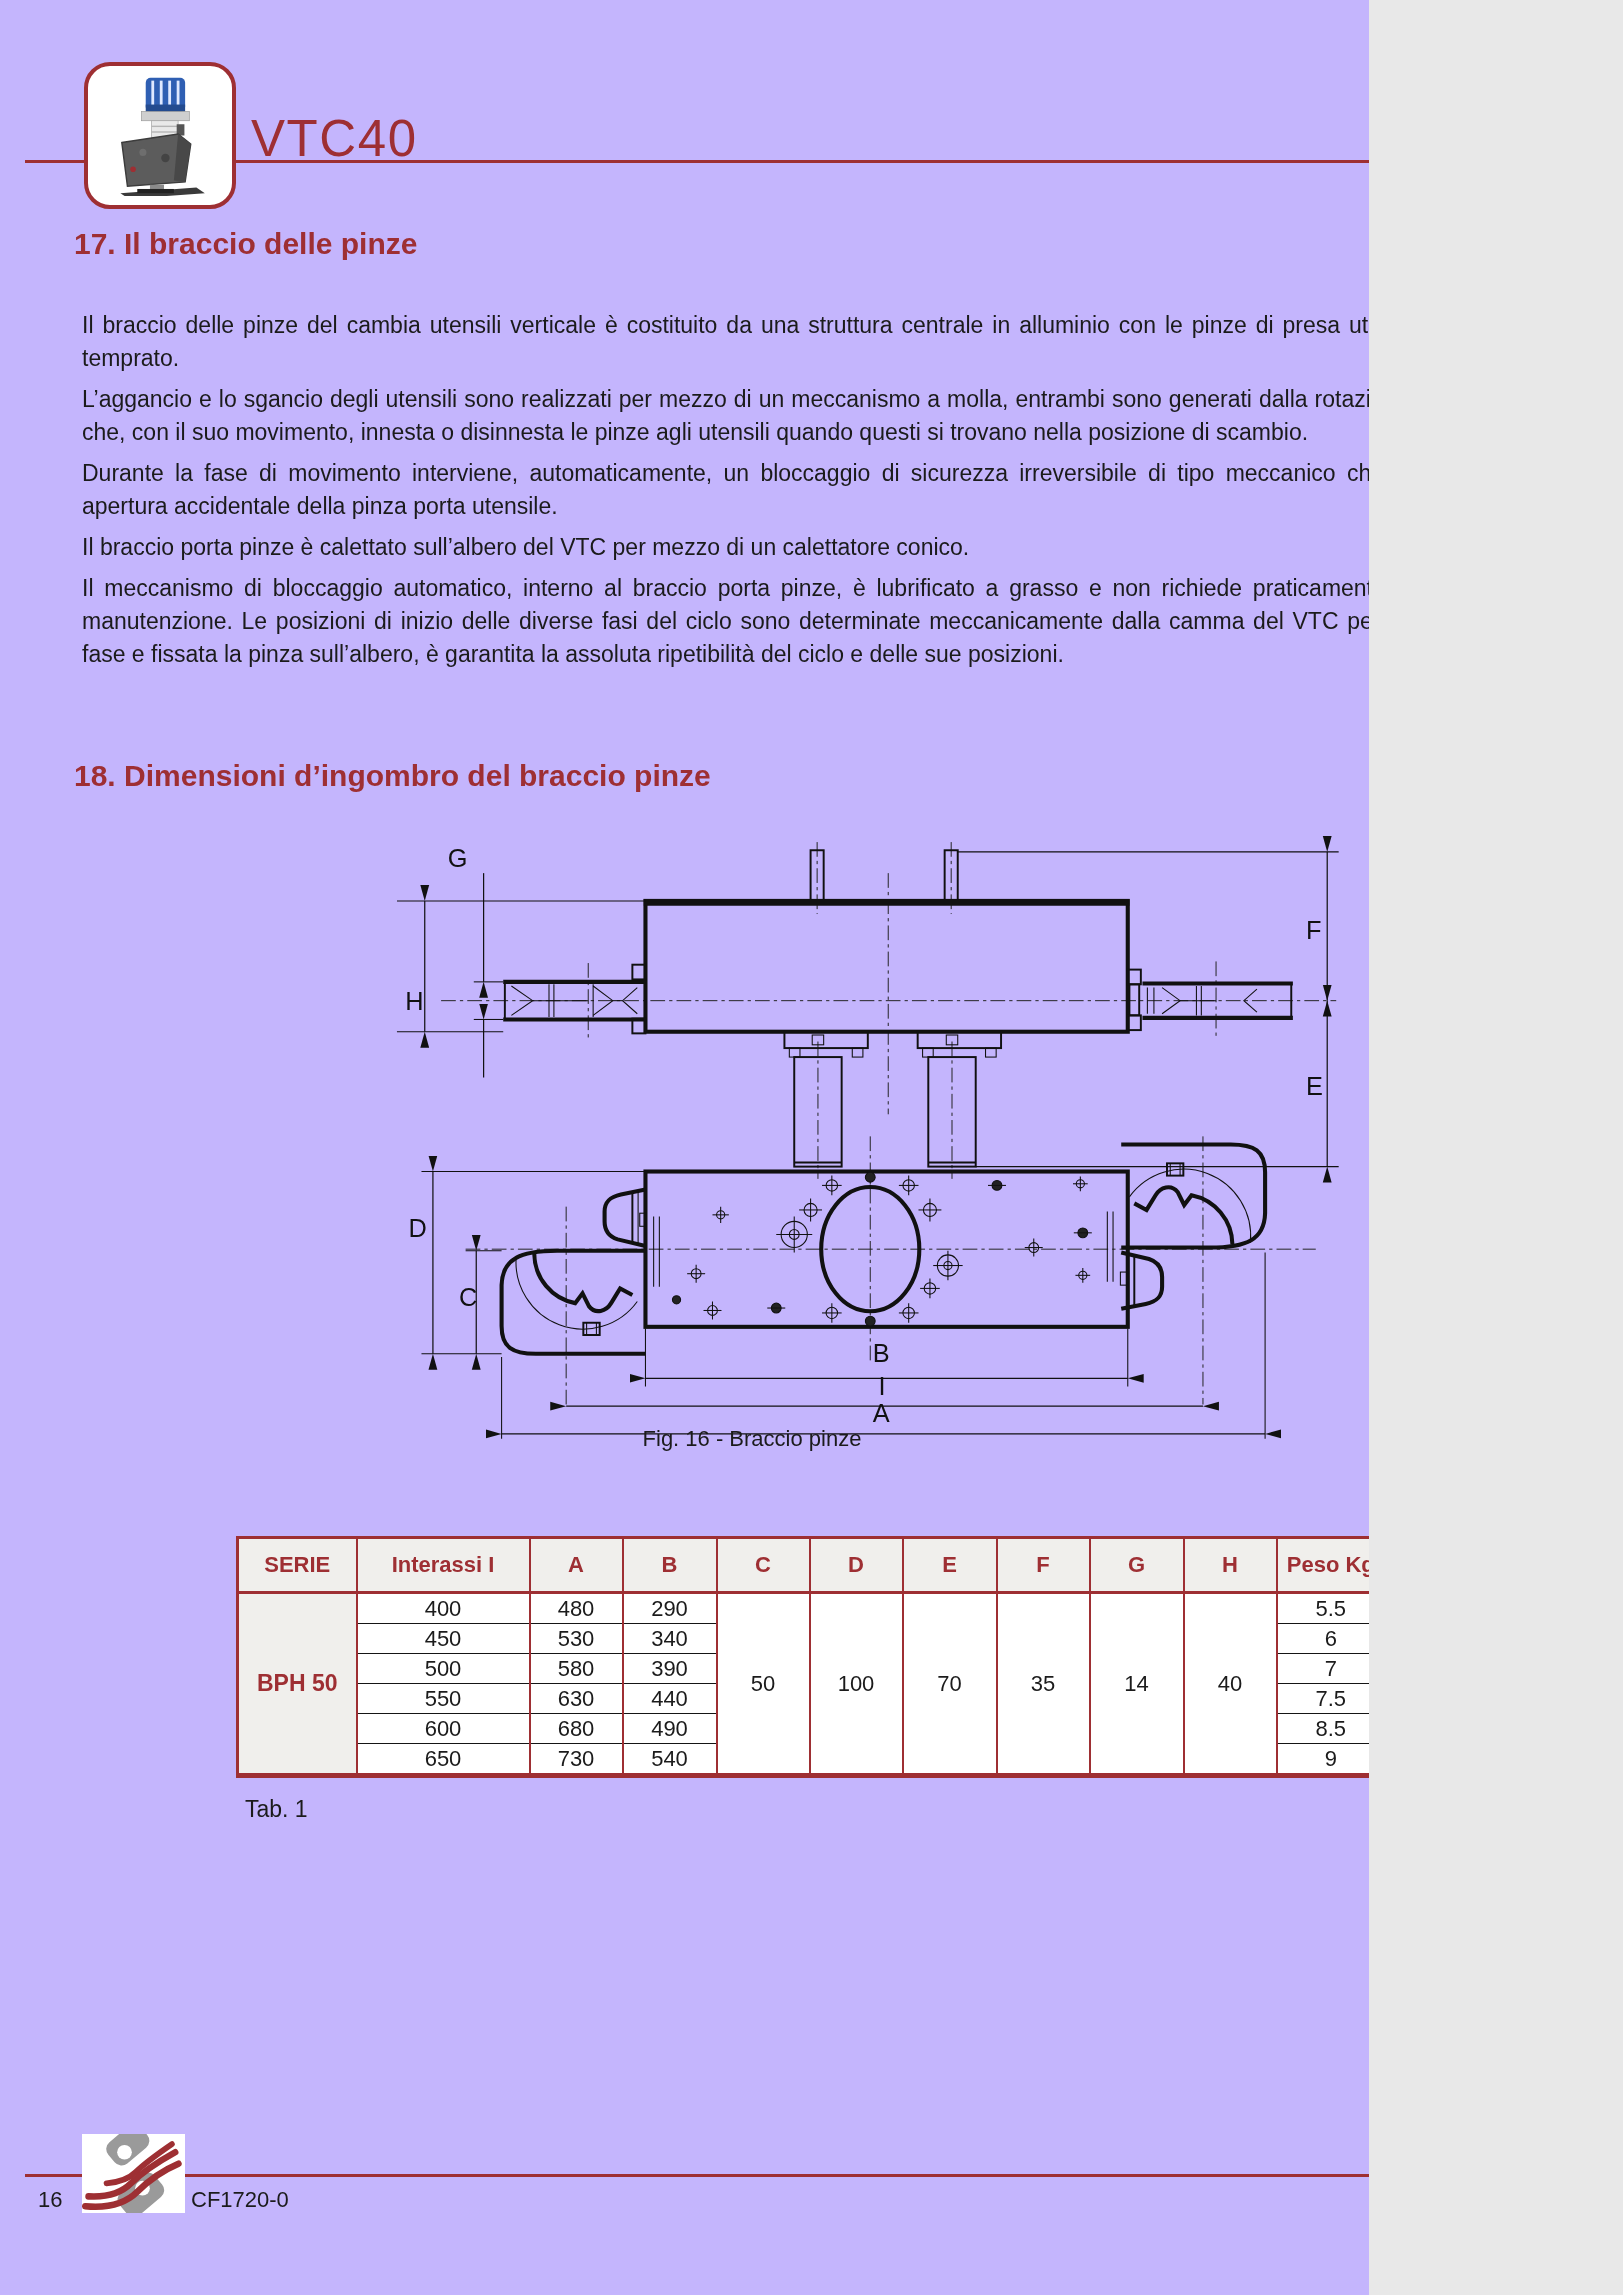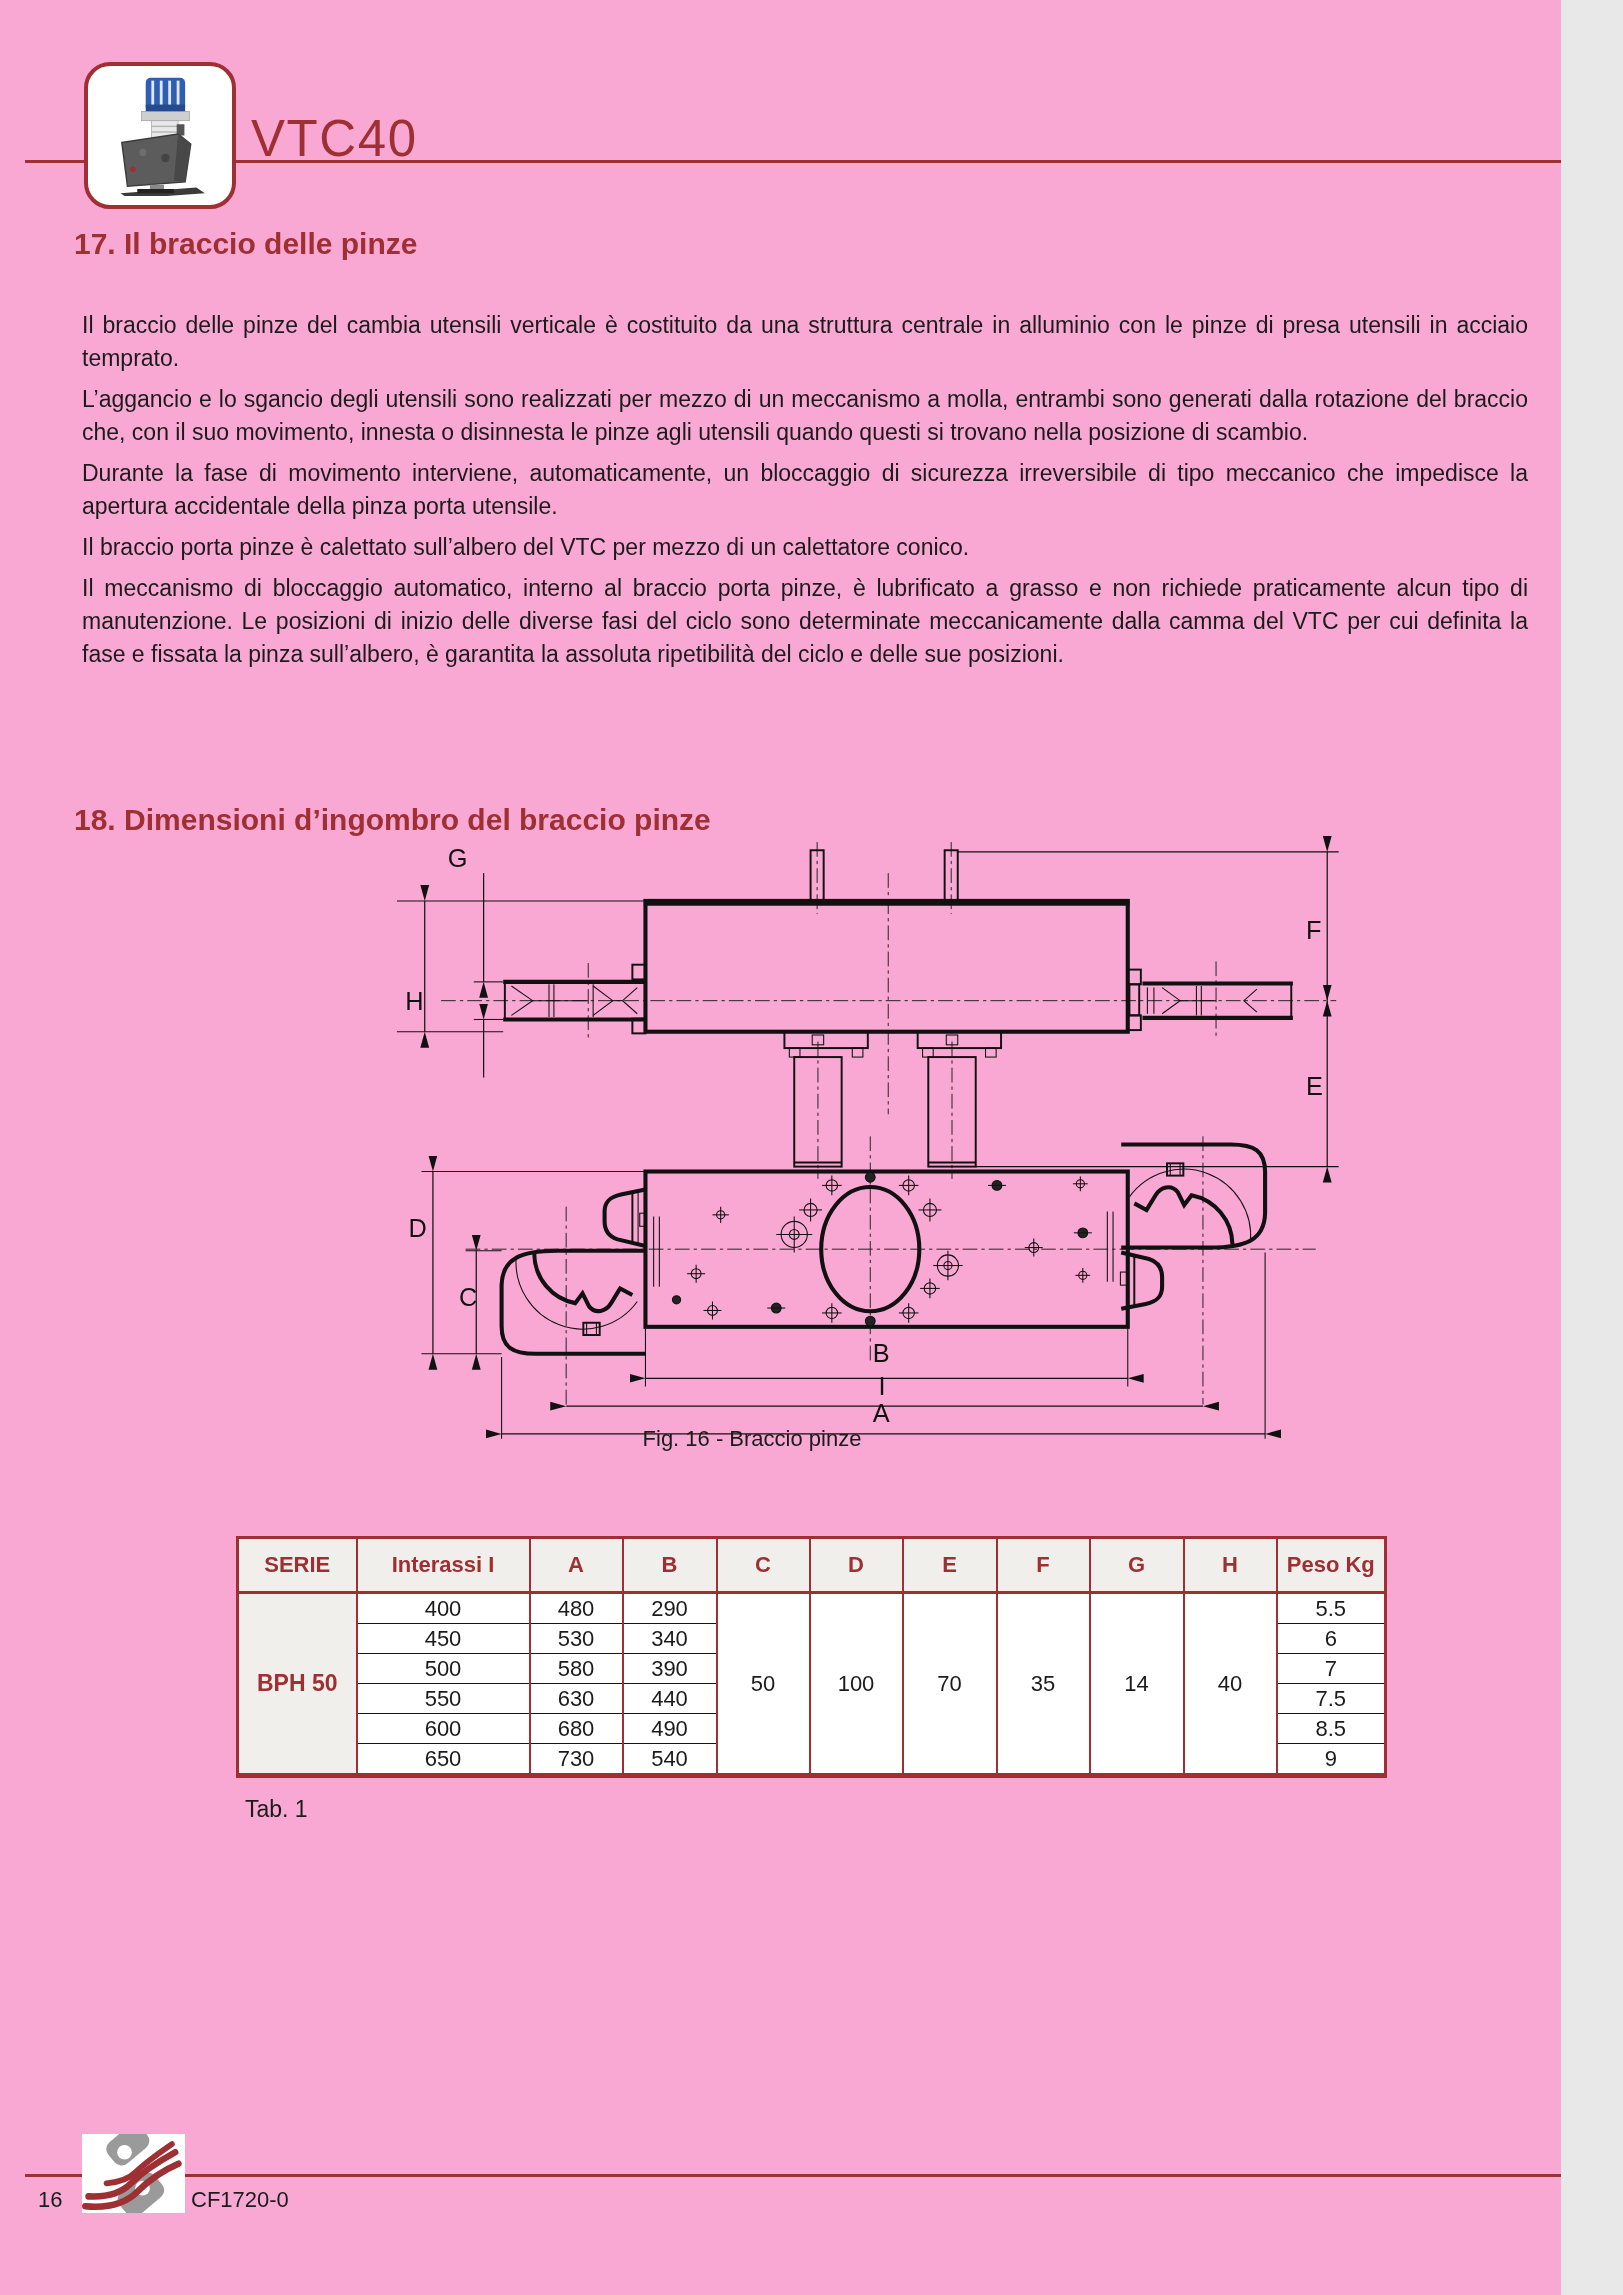--- a/index.html
+++ b/index.html
@@ -1,21 +1,21 @@
 <!DOCTYPE html>
 <html style="font-size:13px"><head>
 <meta charset="utf-8">
 <style>
   :root{
     --accent:#9e2f33;
     --ink:#1b1b1b;
     --cellgray:#f0efec;
   }
   html,body{margin:0;padding:0;background:#e8e8e8;}
-  #page{position:relative;width:1561px;height:2295px;background:#f9a8d4;
+  #page{position:relative;width:1369px;height:2295px;background:#c4b5fd;
         font-family:"Liberation Sans",sans-serif;color:var(--ink);overflow:hidden;}
 
   
   .rule{position:absolute;background:var(--accent);height:3.3px;}
   .logo-box{position:absolute;left:84px;top:62px;width:144px;height:139px;
             border:4.1px solid var(--accent);border-radius:26px;background:#fff;z-index:3;
             display:flex;align-items:center;justify-content:center;}
   .product-title{position:absolute;left:251px;top:113px;font-size:51px;color:var(--accent);
                  letter-spacing:1.6px;z-index:2;line-height:1;}
 
@@ -92,21 +92,21 @@
 
   <div class="sec-title" style="top:227px;">17. Il braccio delle pinze</div>
   <div class="body-text">
     <p>Il braccio delle pinze del cambia utensili verticale è costituito da una struttura centrale in alluminio con le pinze di presa utensili in acciaio temprato.</p>
     <p>L’aggancio e lo sgancio degli utensili sono realizzati per mezzo di un meccanismo a molla, entrambi sono generati dalla rotazione del braccio che, con il suo movimento, innesta o disinnesta le pinze agli utensili quando questi si trovano nella posizione di scambio.</p>
     <p>Durante la fase di movimento interviene, automaticamente, un bloccaggio di sicurezza irreversibile di tipo meccanico che impedisce la apertura accidentale della pinza porta utensile.</p>
     <p>Il braccio porta pinze è calettato sull’albero del VTC per mezzo di un calettatore conico.</p>
     <p>Il meccanismo di bloccaggio automatico, interno al braccio porta pinze, è lubrificato a grasso e non richiede praticamente alcun tipo di manutenzione. Le posizioni di inizio delle diverse fasi del ciclo sono determinate meccanicamente dalla camma del VTC per cui definita la fase e fissata la pinza sull’albero, è garantita la assoluta ripetibilità del ciclo e delle sue posizioni.</p>
   </div>
 
-  <div class="sec-title" style="top:759px;margin-top:44px;">18. Dimensioni d’ingombro del braccio pinze</div>
+  <div class="sec-title" style="top:759px;">18. Dimensioni d’ingombro del braccio pinze</div>
 
   <div class="figure-wrap">
     <svg width="1030" height="612" viewBox="0 0 1260 748">
       <defs>
         <marker id="ah" viewBox="0 0 14 10" refX="1" refY="5" markerWidth="14" markerHeight="10" orient="auto-start-reverse">
           <path d="M1,5 L14,1.4 L14,8.6 z" fill="#111"></path>
         </marker>
       </defs>
 
       <g>

